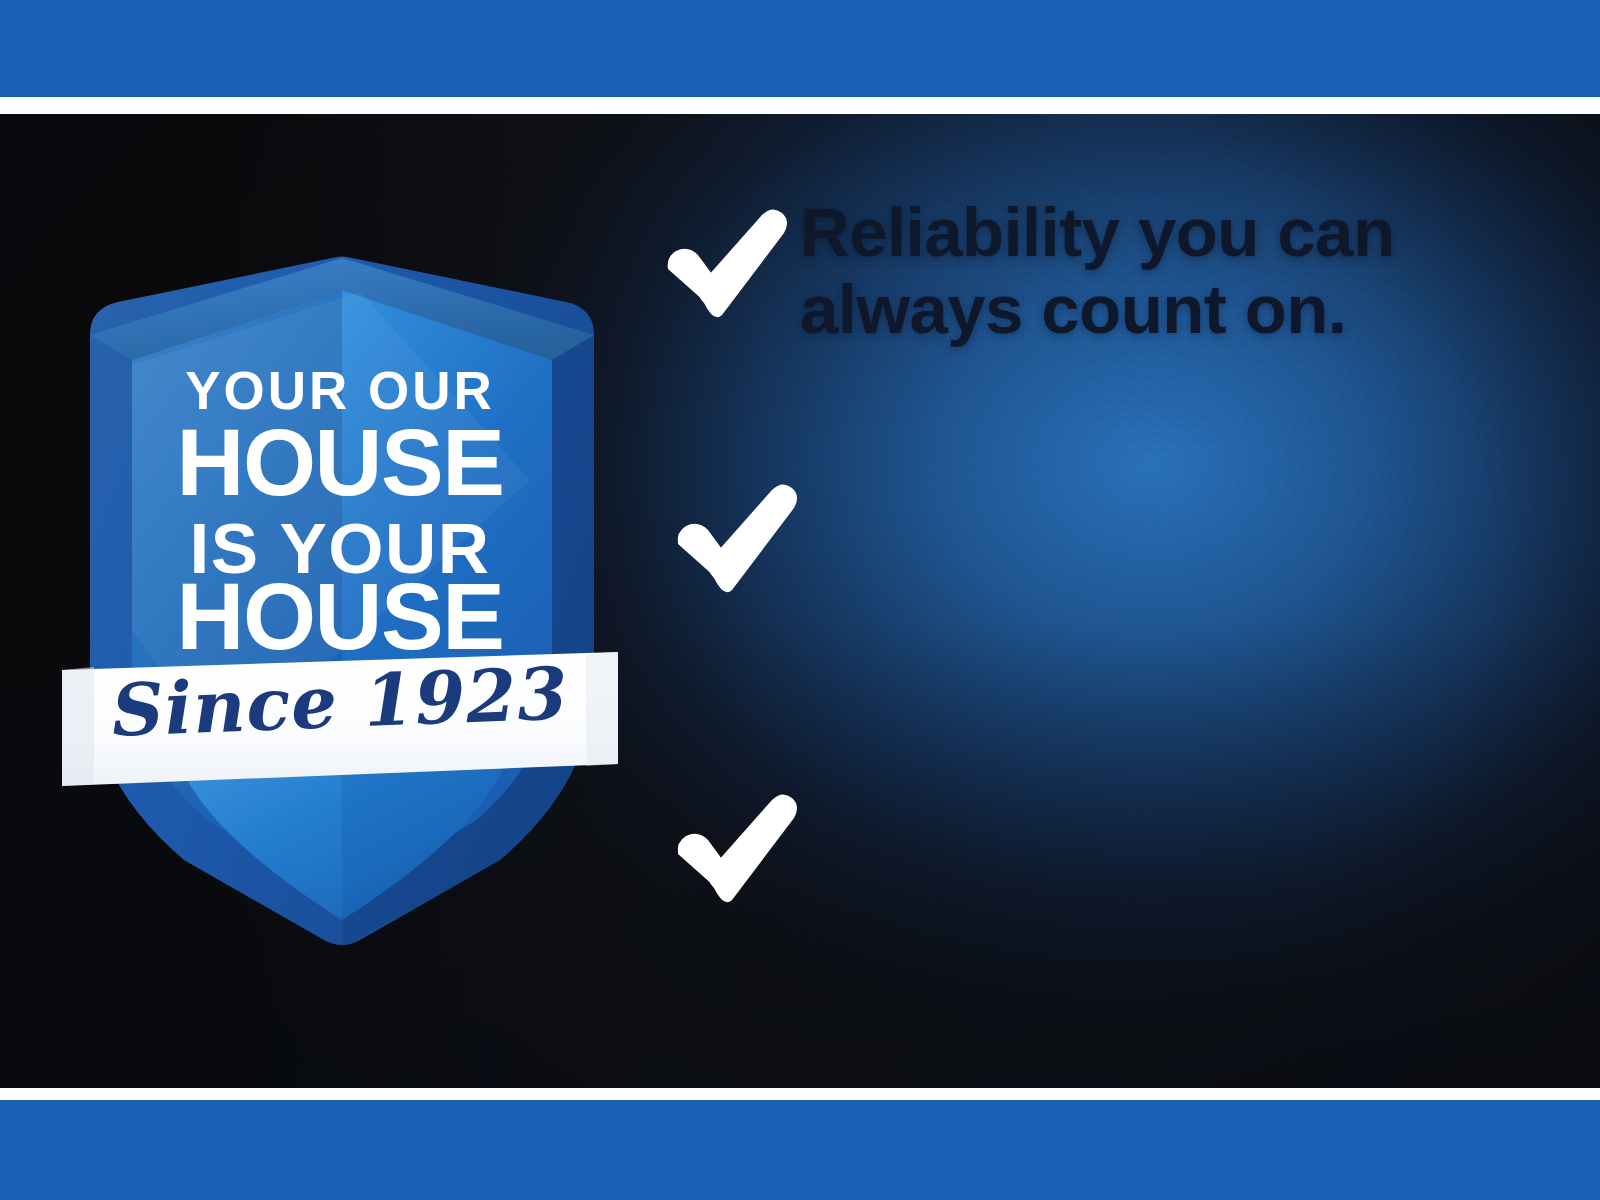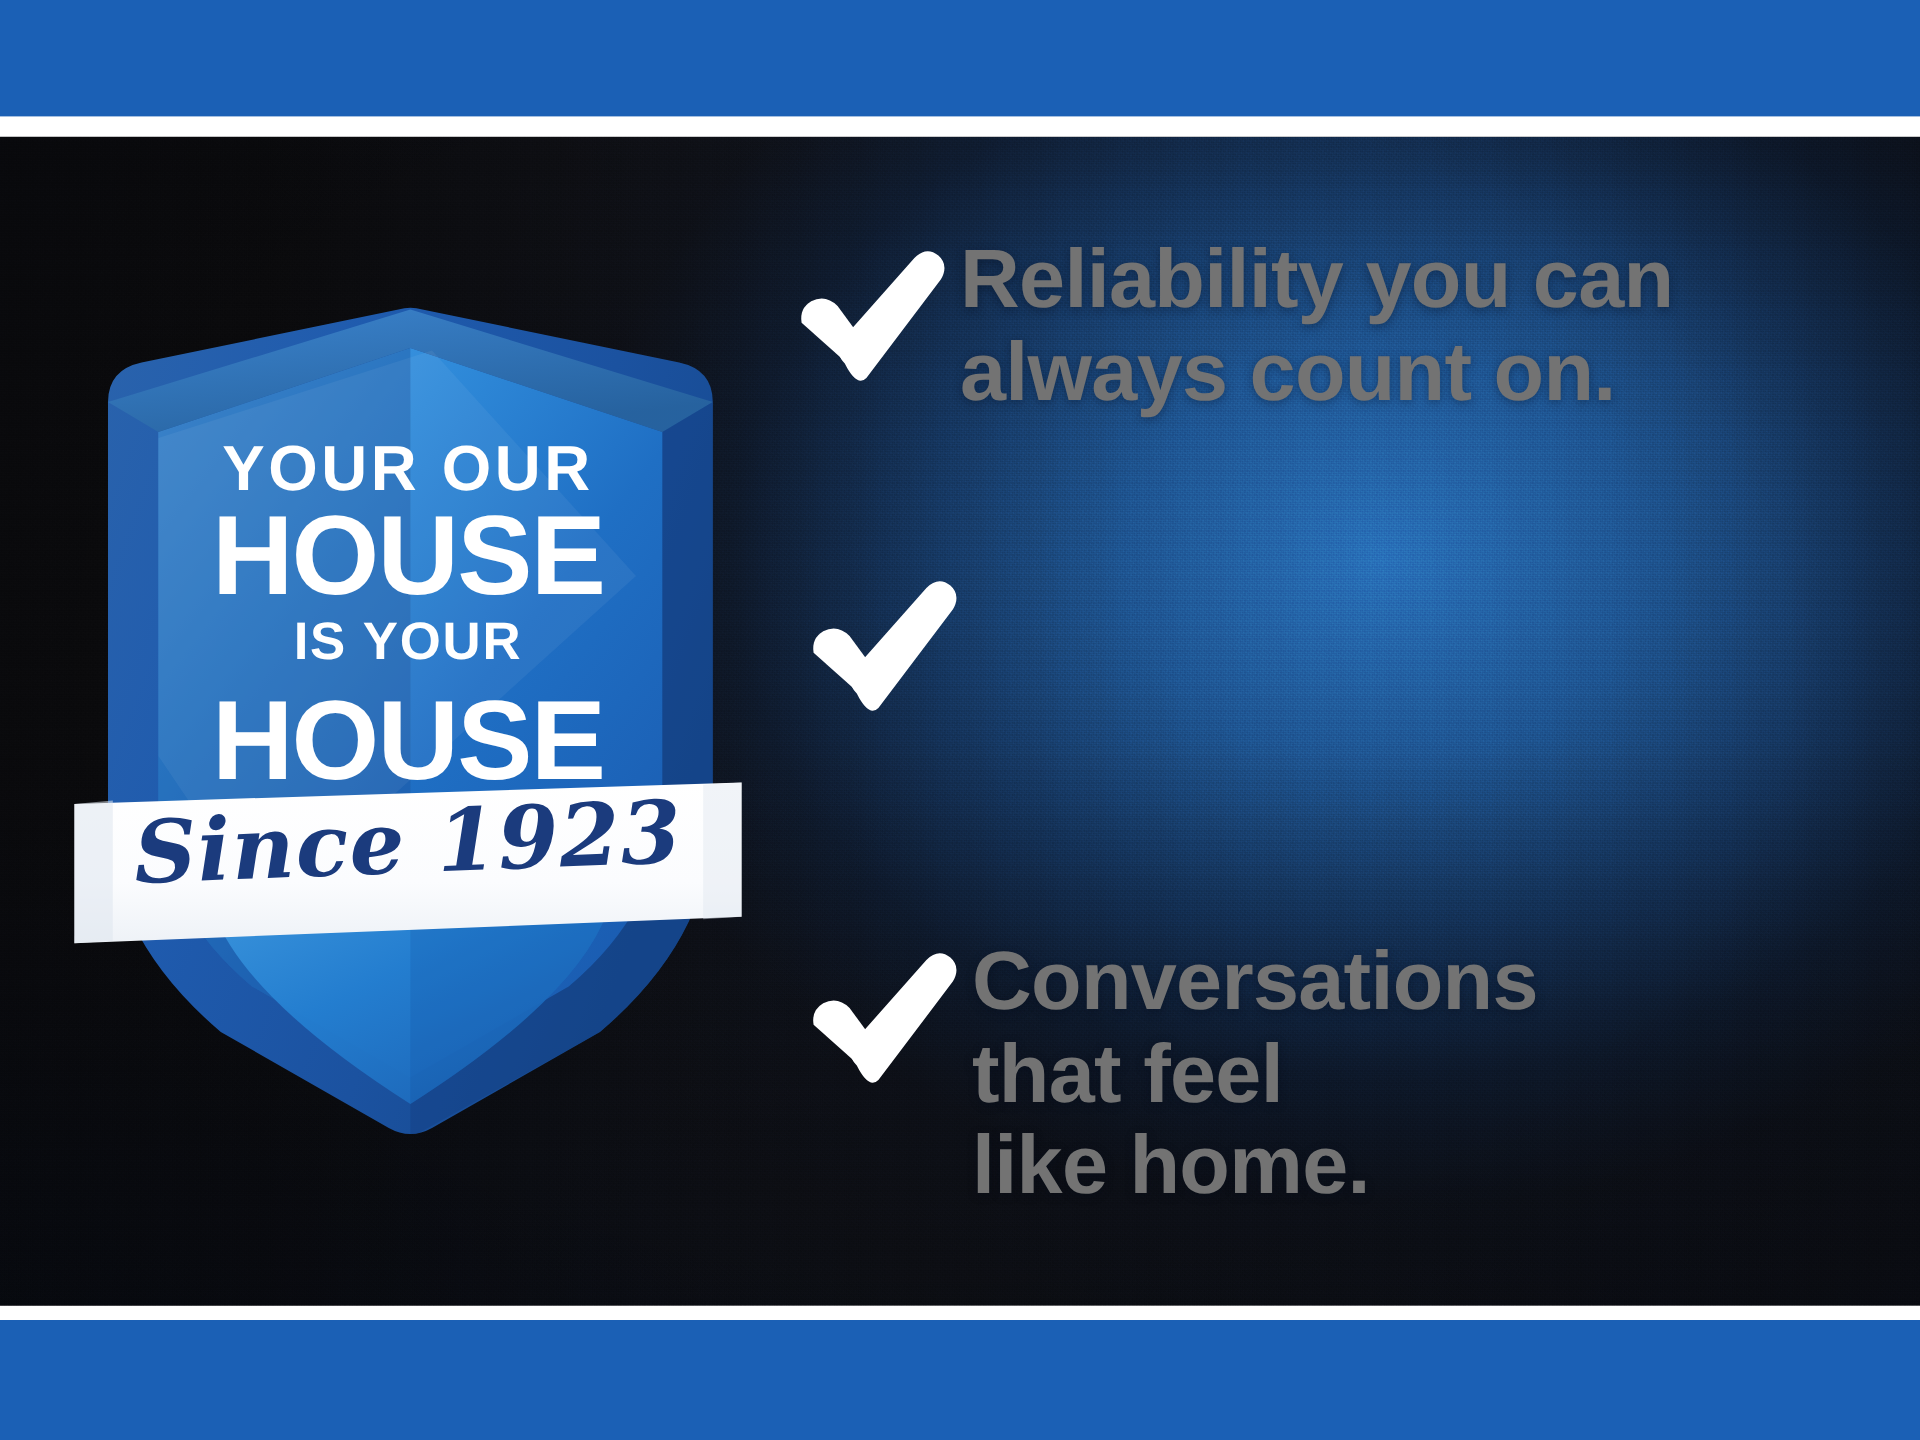--- a/index.html
+++ b/index.html
@@ -110,21 +110,21 @@
     width: 100%;
     text-align: center;
     color: #ffffff;
     font-family: "Liberation Sans", sans-serif;
     font-weight: 700;
     line-height: 1;
     white-space: nowrap;
   }
   .bl-where { top: 204px; font-size: 53px; letter-spacing: 3.0px; }
   .bl-house1{ top: 256px; font-size: 94px; letter-spacing: -1.5px; }
-  .bl-isyour{ top: 353px; font-size: 44px; letter-spacing: 1.5px; }
+  .bl-isyour{ top: 353px; font-size: 71px; letter-spacing: 1.5px; }
   .bl-house2{ top: 410px; font-size: 94px; letter-spacing: -1.5px; }
 
   .bl-since {
     position: absolute;
     top: 506px;
     left: 0;
     width: 560px;
     text-align: center;
     color: #1b3b7d;
     font-family: "DejaVu Serif", serif;
@@ -156,21 +156,21 @@
   .check-icon {
     flex: 0 0 auto;
     width: 140px;
     height: 130px;
     margin-top: 12px;
   }
   .check-icon svg { display: block; width: 100%; height: 100%; }
 
   .check-text {
     flex: 1 1 auto;
-    color: #737373;
+    color: #0f172a;
     font-family: "Liberation Sans", sans-serif;
     font-weight: 700;
     font-size: 69px;
     line-height: 1.11;
     letter-spacing: -0.6px;
     white-space: pre-line;
     text-shadow: 0 2px 8px rgba(4,12,28,0.35);
   }
 </style>
 </head>
@@ -285,22 +285,19 @@
       </div>
     </div>
 
     <div class="check-row r3">
       <div class="check-icon">
         <svg viewBox="0 0 140 130">
           <path d="M8,62 Q6,50 16,44 Q28,38 38,48 L60,78 Q58,86 52,92 L44,94 Z" fill="#ffffff"></path>
           <path d="M44,96 Q36,88 40,78 L102,8 Q112,-2 122,6 Q131,14 124,26 L62,108 Q54,116 44,96 Z" fill="#ffffff"></path>
         </svg>
       </div>
-      <div class="check-text">Conversations
-that feel
-like home.</div>
     </div>
 
   </div>
 
   <div class="brand-bar bottom"></div>
 
 </div>
 
 </body></html>

